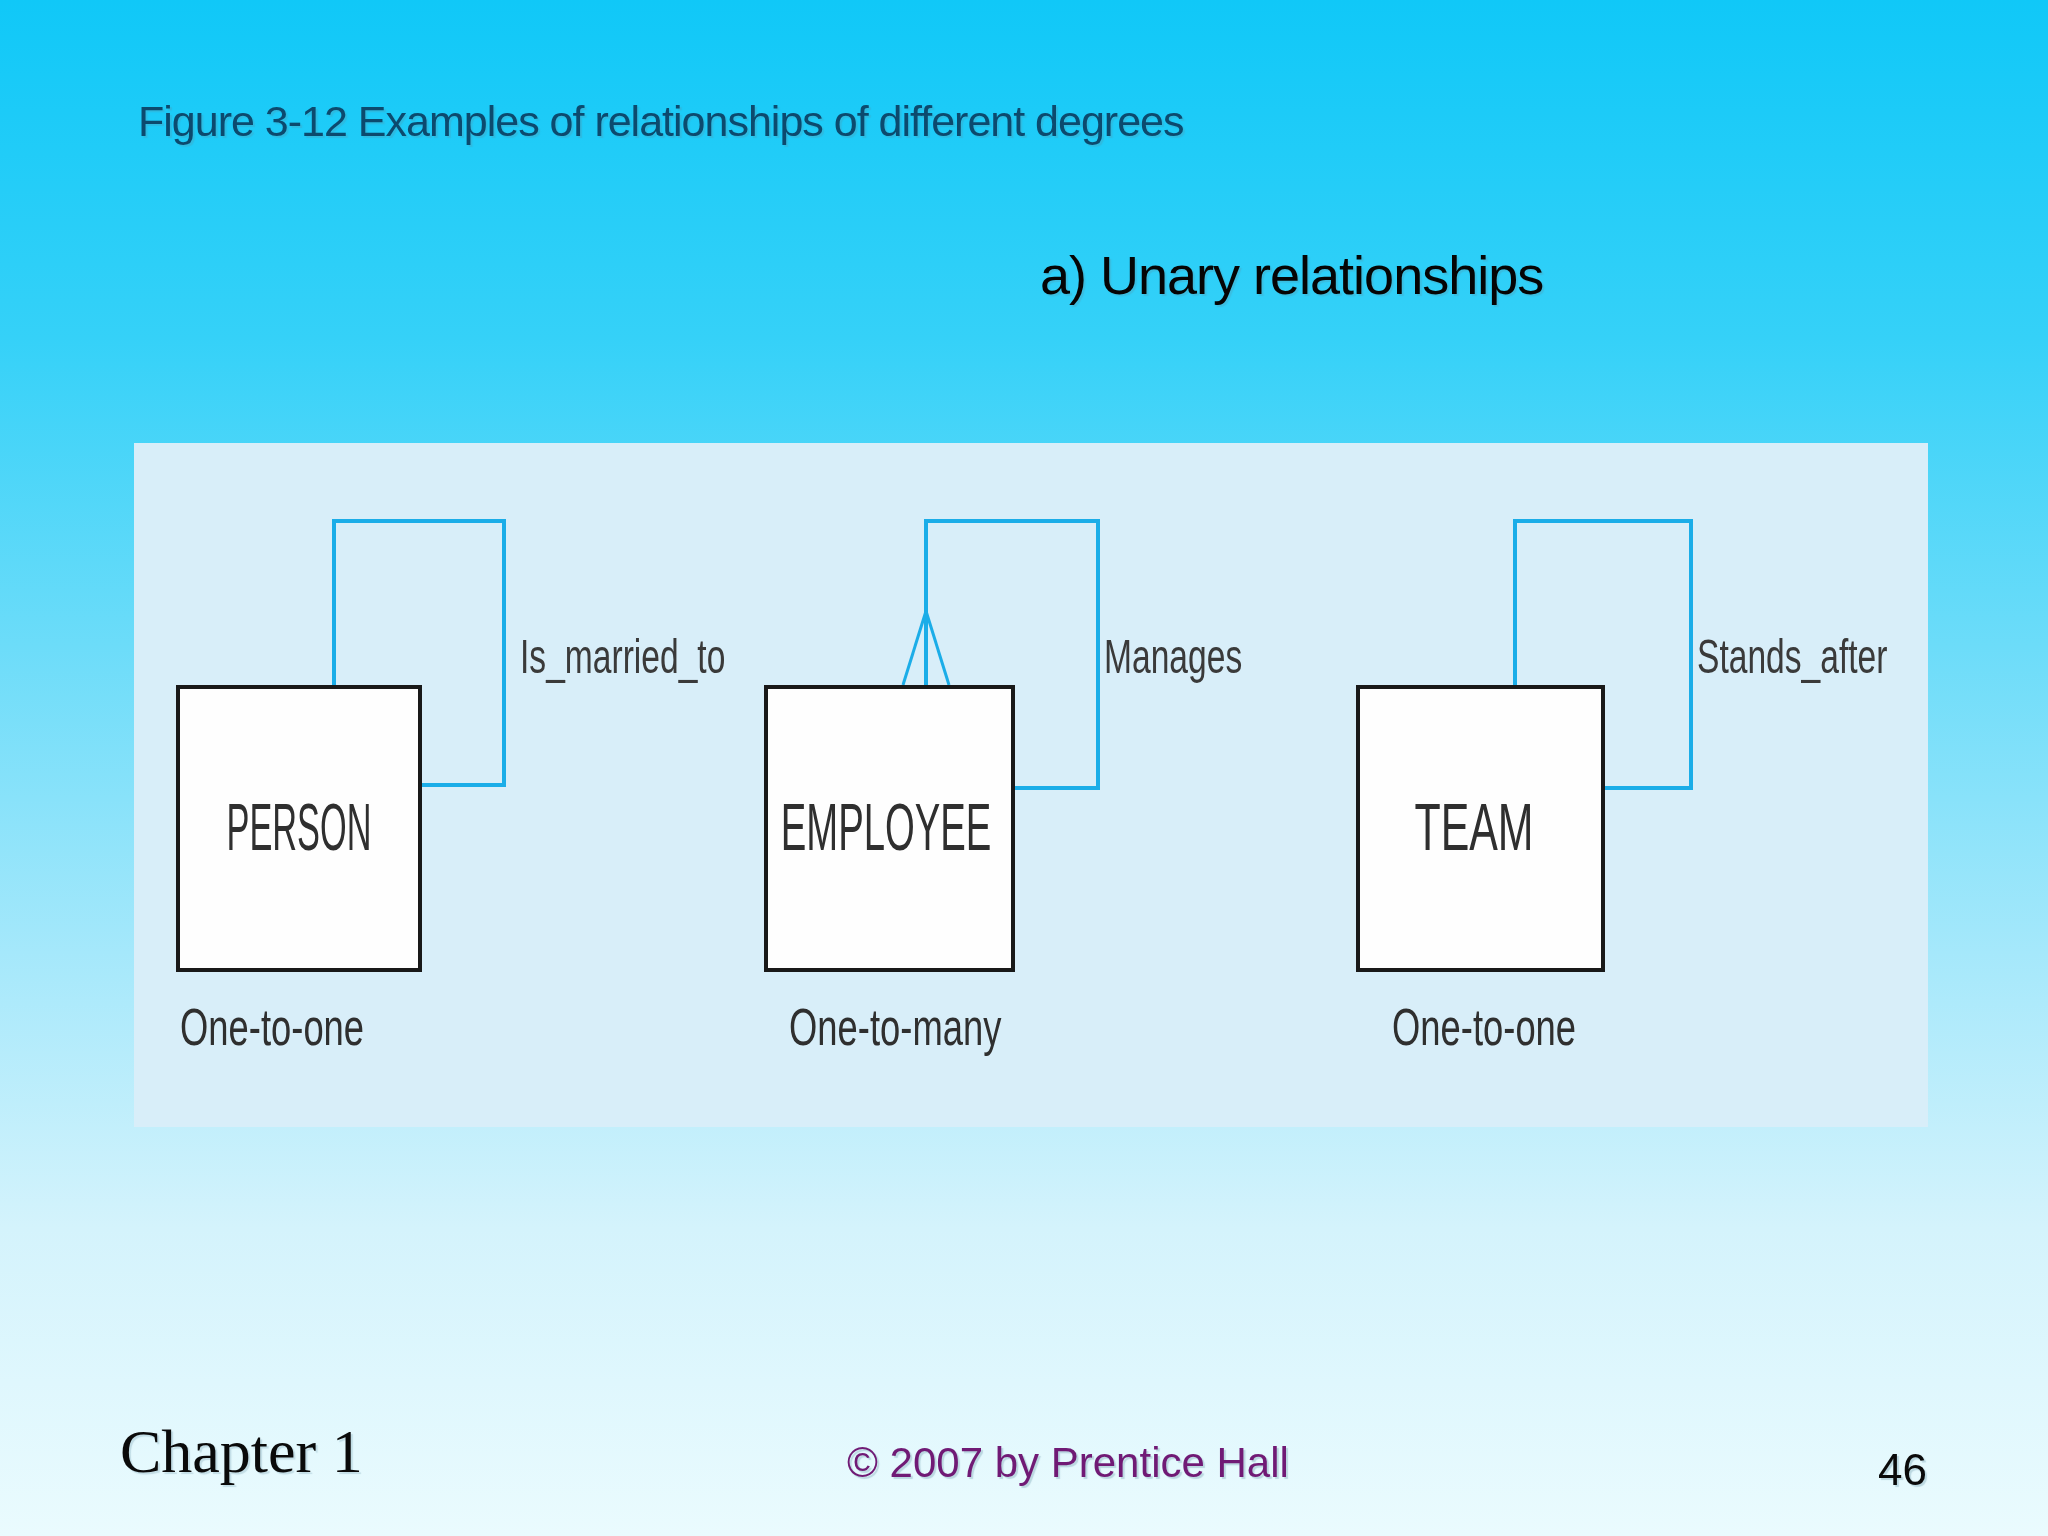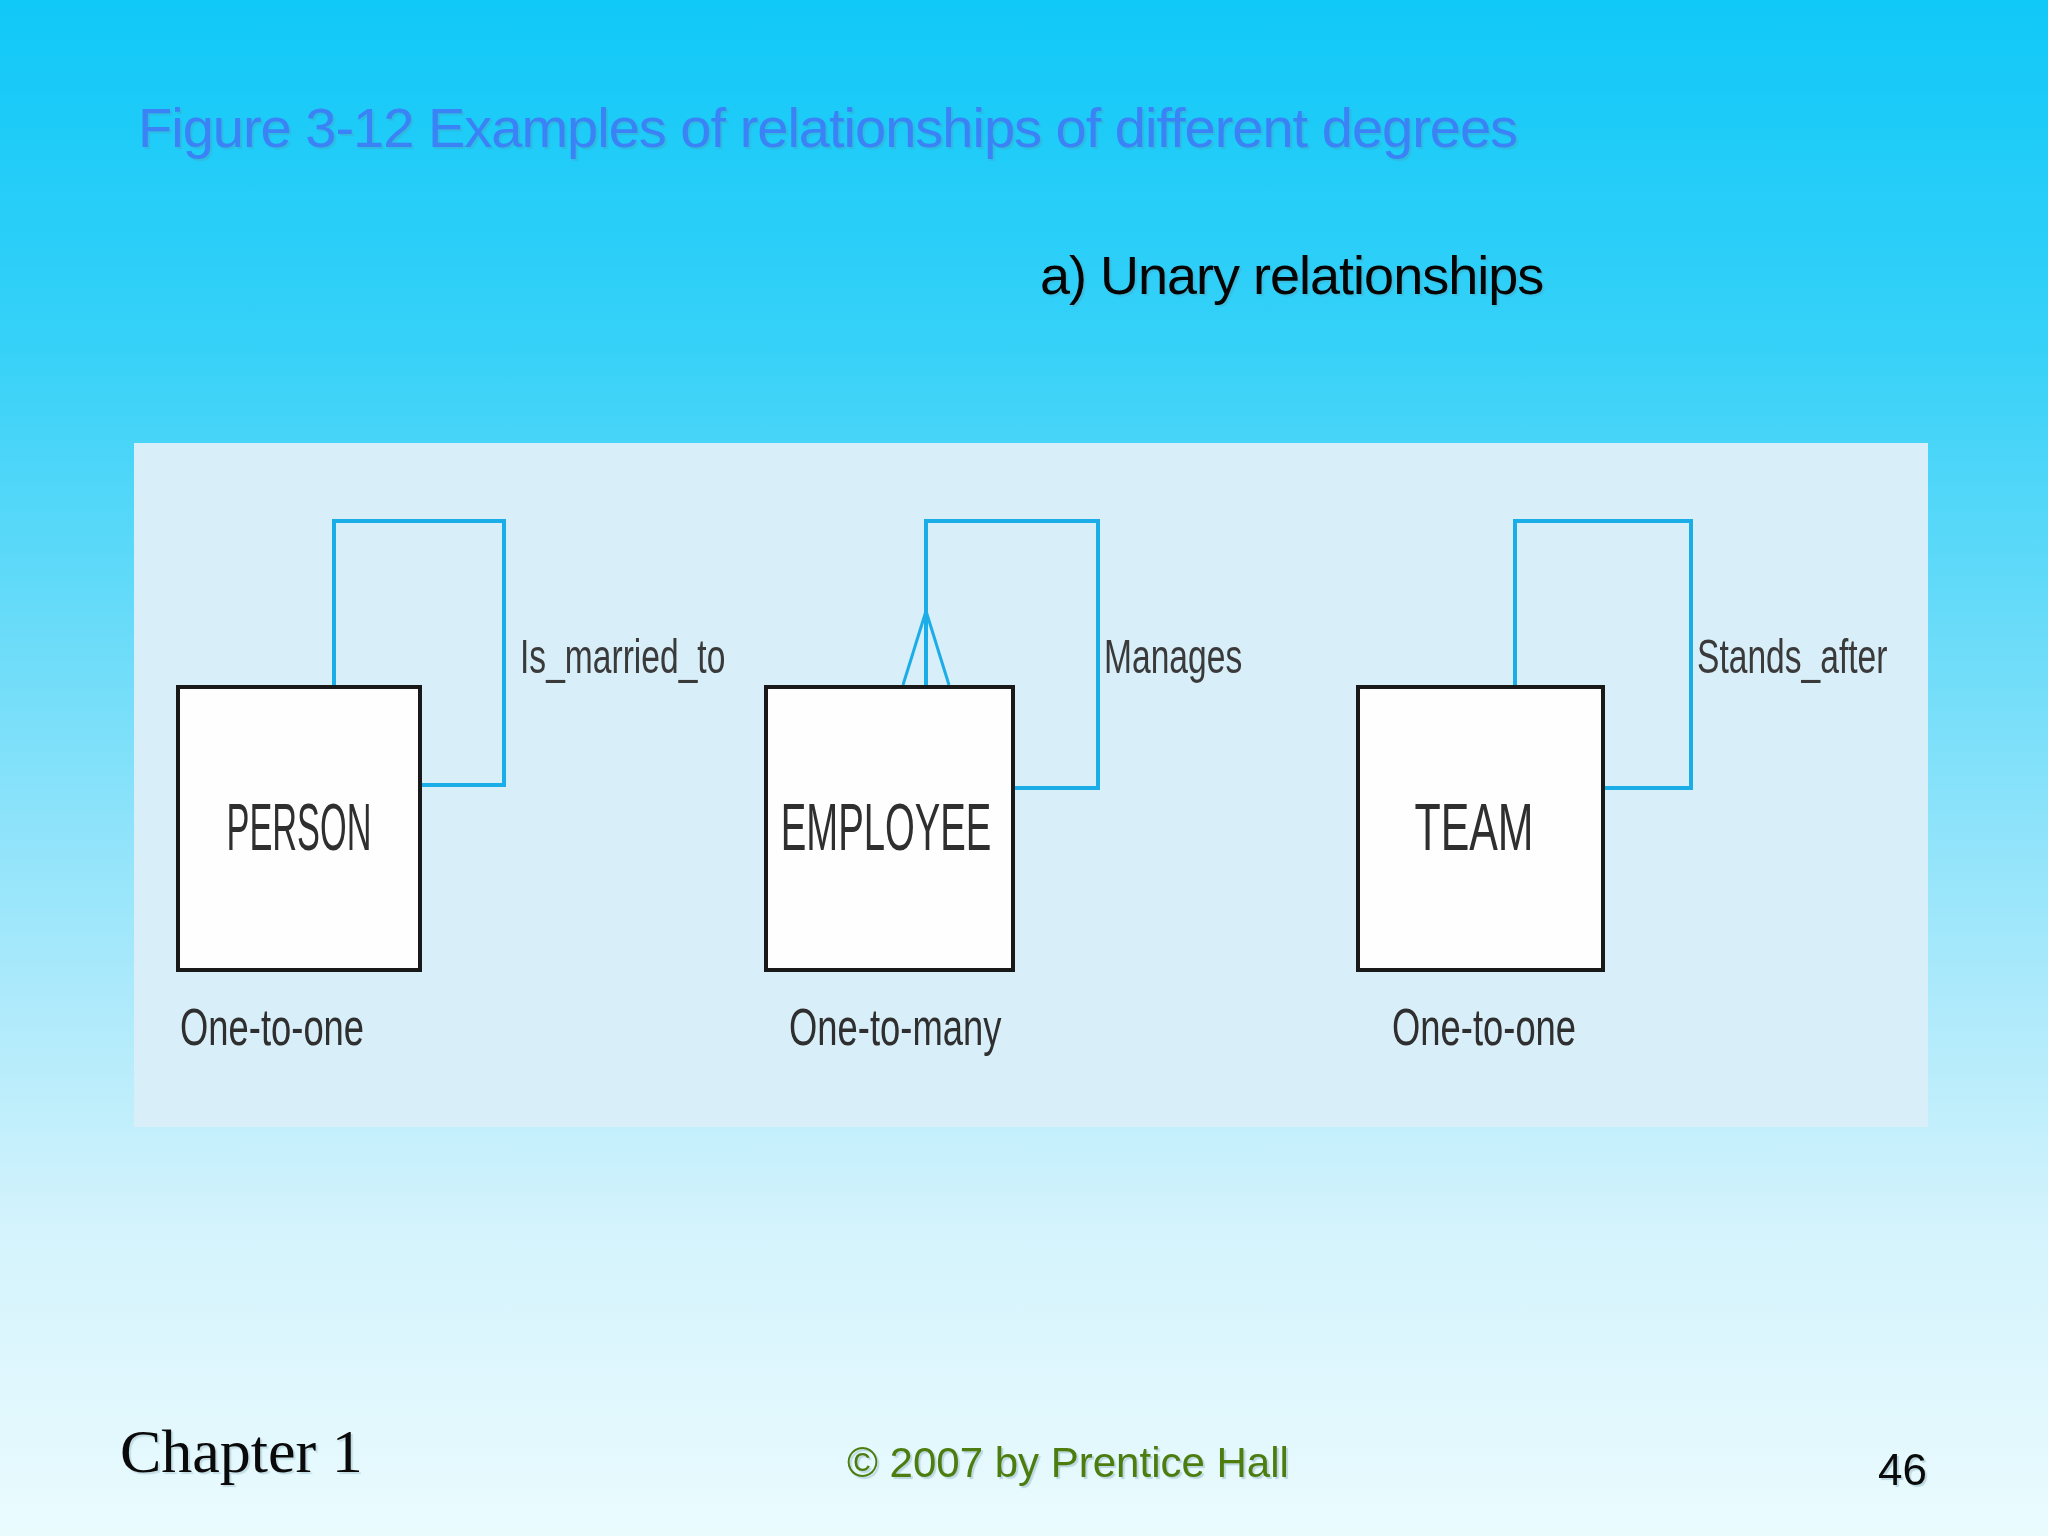--- a/index.html
+++ b/index.html
@@ -2,22 +2,22 @@
 <html><head>
 <meta charset="utf-8">
 <style>
   html,body{margin:0;padding:0;}
   body{
     width:2048px;height:1536px;position:relative;overflow:hidden;
     background:linear-gradient(180deg,#10c8f8 0%,#35d1f8 22%,#6cdcf9 42%,#a5e8fb 62%,#d4f3fc 80%,#eafbfe 100%);
     font-family:"Liberation Sans",sans-serif;
   }
   .title{
-    position:absolute;left:138px;top:100px;font-size:56px;letter-spacing:-1px;
-    color:#3b82f6;line-height:1;white-space:nowrap;
+    position:absolute;left:138px;top:100px;font-size:43px;letter-spacing:-1px;
+    color:#0c4a6e;line-height:1;white-space:nowrap;
     text-shadow:2px 2px 1px rgba(90,140,160,0.25);
   }
   .subtitle{
     position:absolute;left:1040px;top:248px;font-size:54px;letter-spacing:-1px;
     color:#050505;line-height:1;white-space:nowrap;
     text-shadow:2px 2px 1px rgba(90,140,160,0.25);
   }
   .panel{
     position:absolute;left:134px;top:443px;width:1794px;height:684px;
     background:#d8eef9;
@@ -28,21 +28,21 @@
   .crowfoot{stroke:#1bade8;stroke-width:3px;}
   .entity-name{fill:#2f2f2f;font-family:"Liberation Sans",sans-serif;font-size:66px;}
   .rel-label{fill:#3a3a3a;font-family:"Liberation Sans",sans-serif;font-size:48px;}
   .card-label{fill:#2f2f2f;font-family:"Liberation Sans",sans-serif;font-size:52px;}
   .footer-chapter{
     position:absolute;left:120px;top:1420px;font-family:"Liberation Serif",serif;
     font-size:62px;color:#0a0a0a;line-height:1;white-space:nowrap;
     text-shadow:2px 2px 1px rgba(90,140,160,0.25);
   }
   .footer-copyright{
-    position:absolute;left:847px;top:1442px;font-size:42px;color:#4d7c0f;
+    position:absolute;left:847px;top:1442px;font-size:42px;color:#701a75;
     line-height:1;white-space:nowrap;text-shadow:2px 2px 1px rgba(90,140,160,0.3);
   }
   .footer-page{
     position:absolute;left:1878px;top:1448px;font-size:44px;color:#0a0a0a;
     line-height:1;text-shadow:2px 2px 1px rgba(90,140,160,0.3);
   }
 </style>
 </head>
 <body>
 

